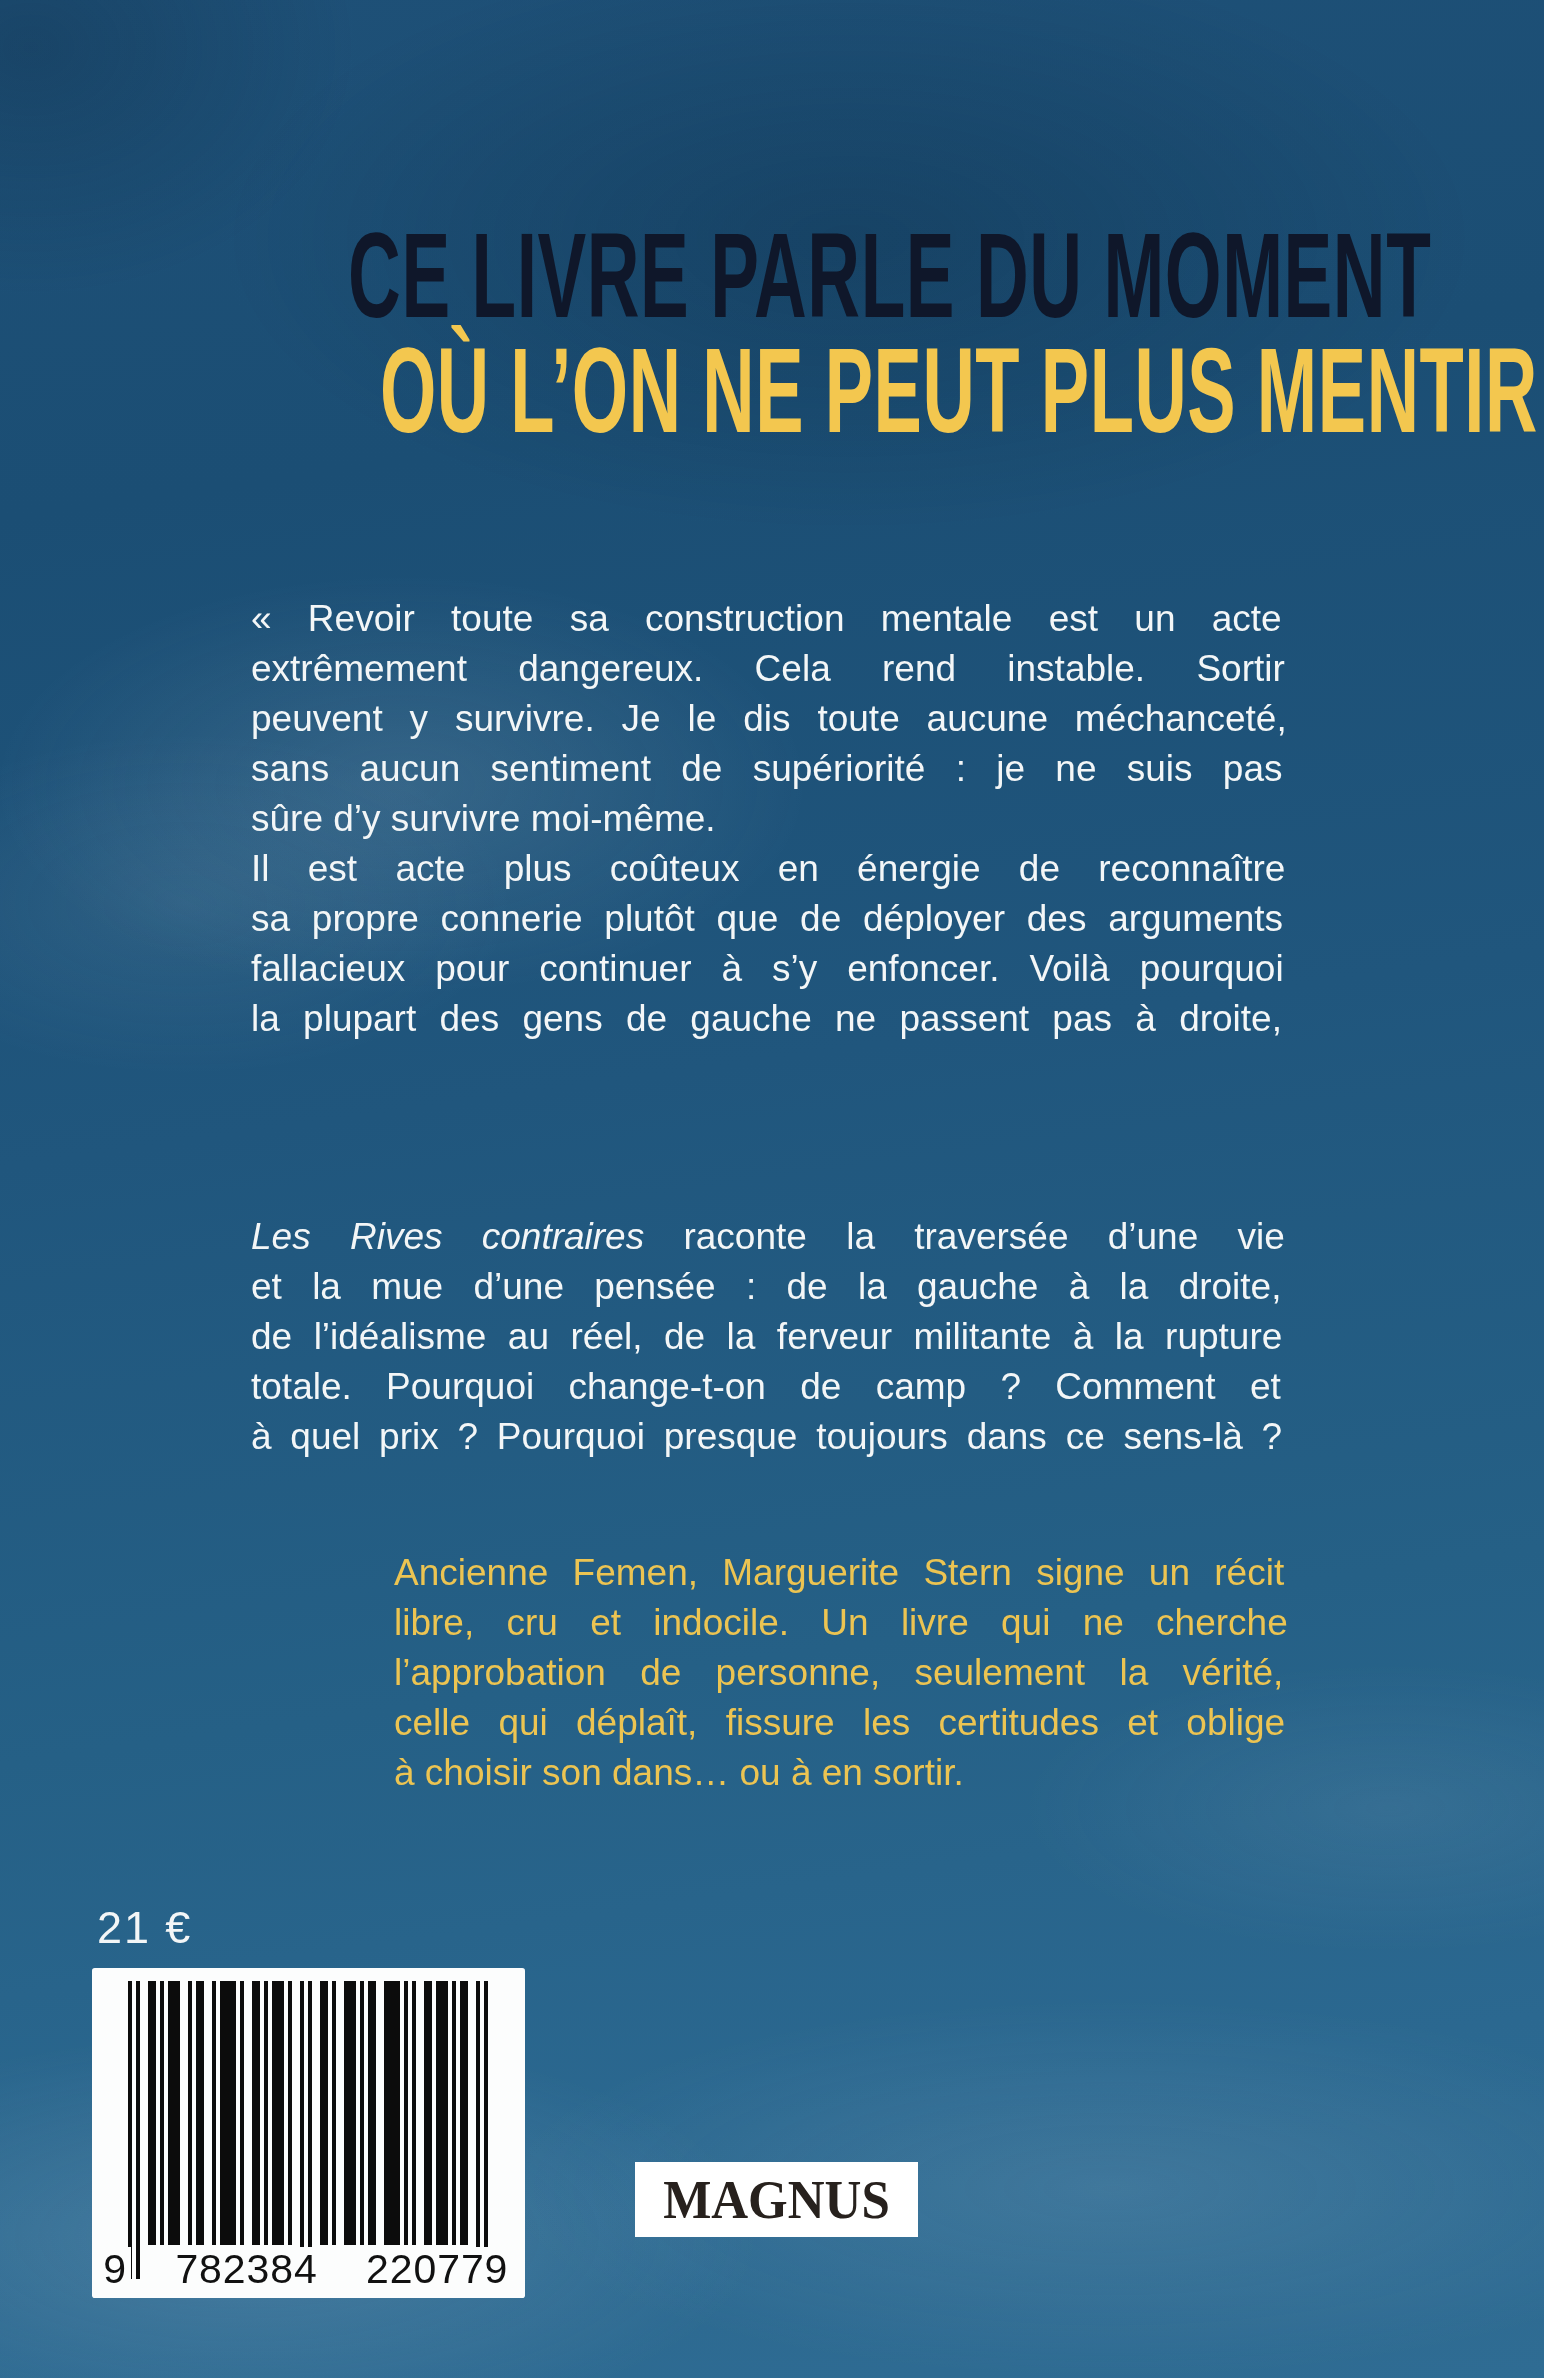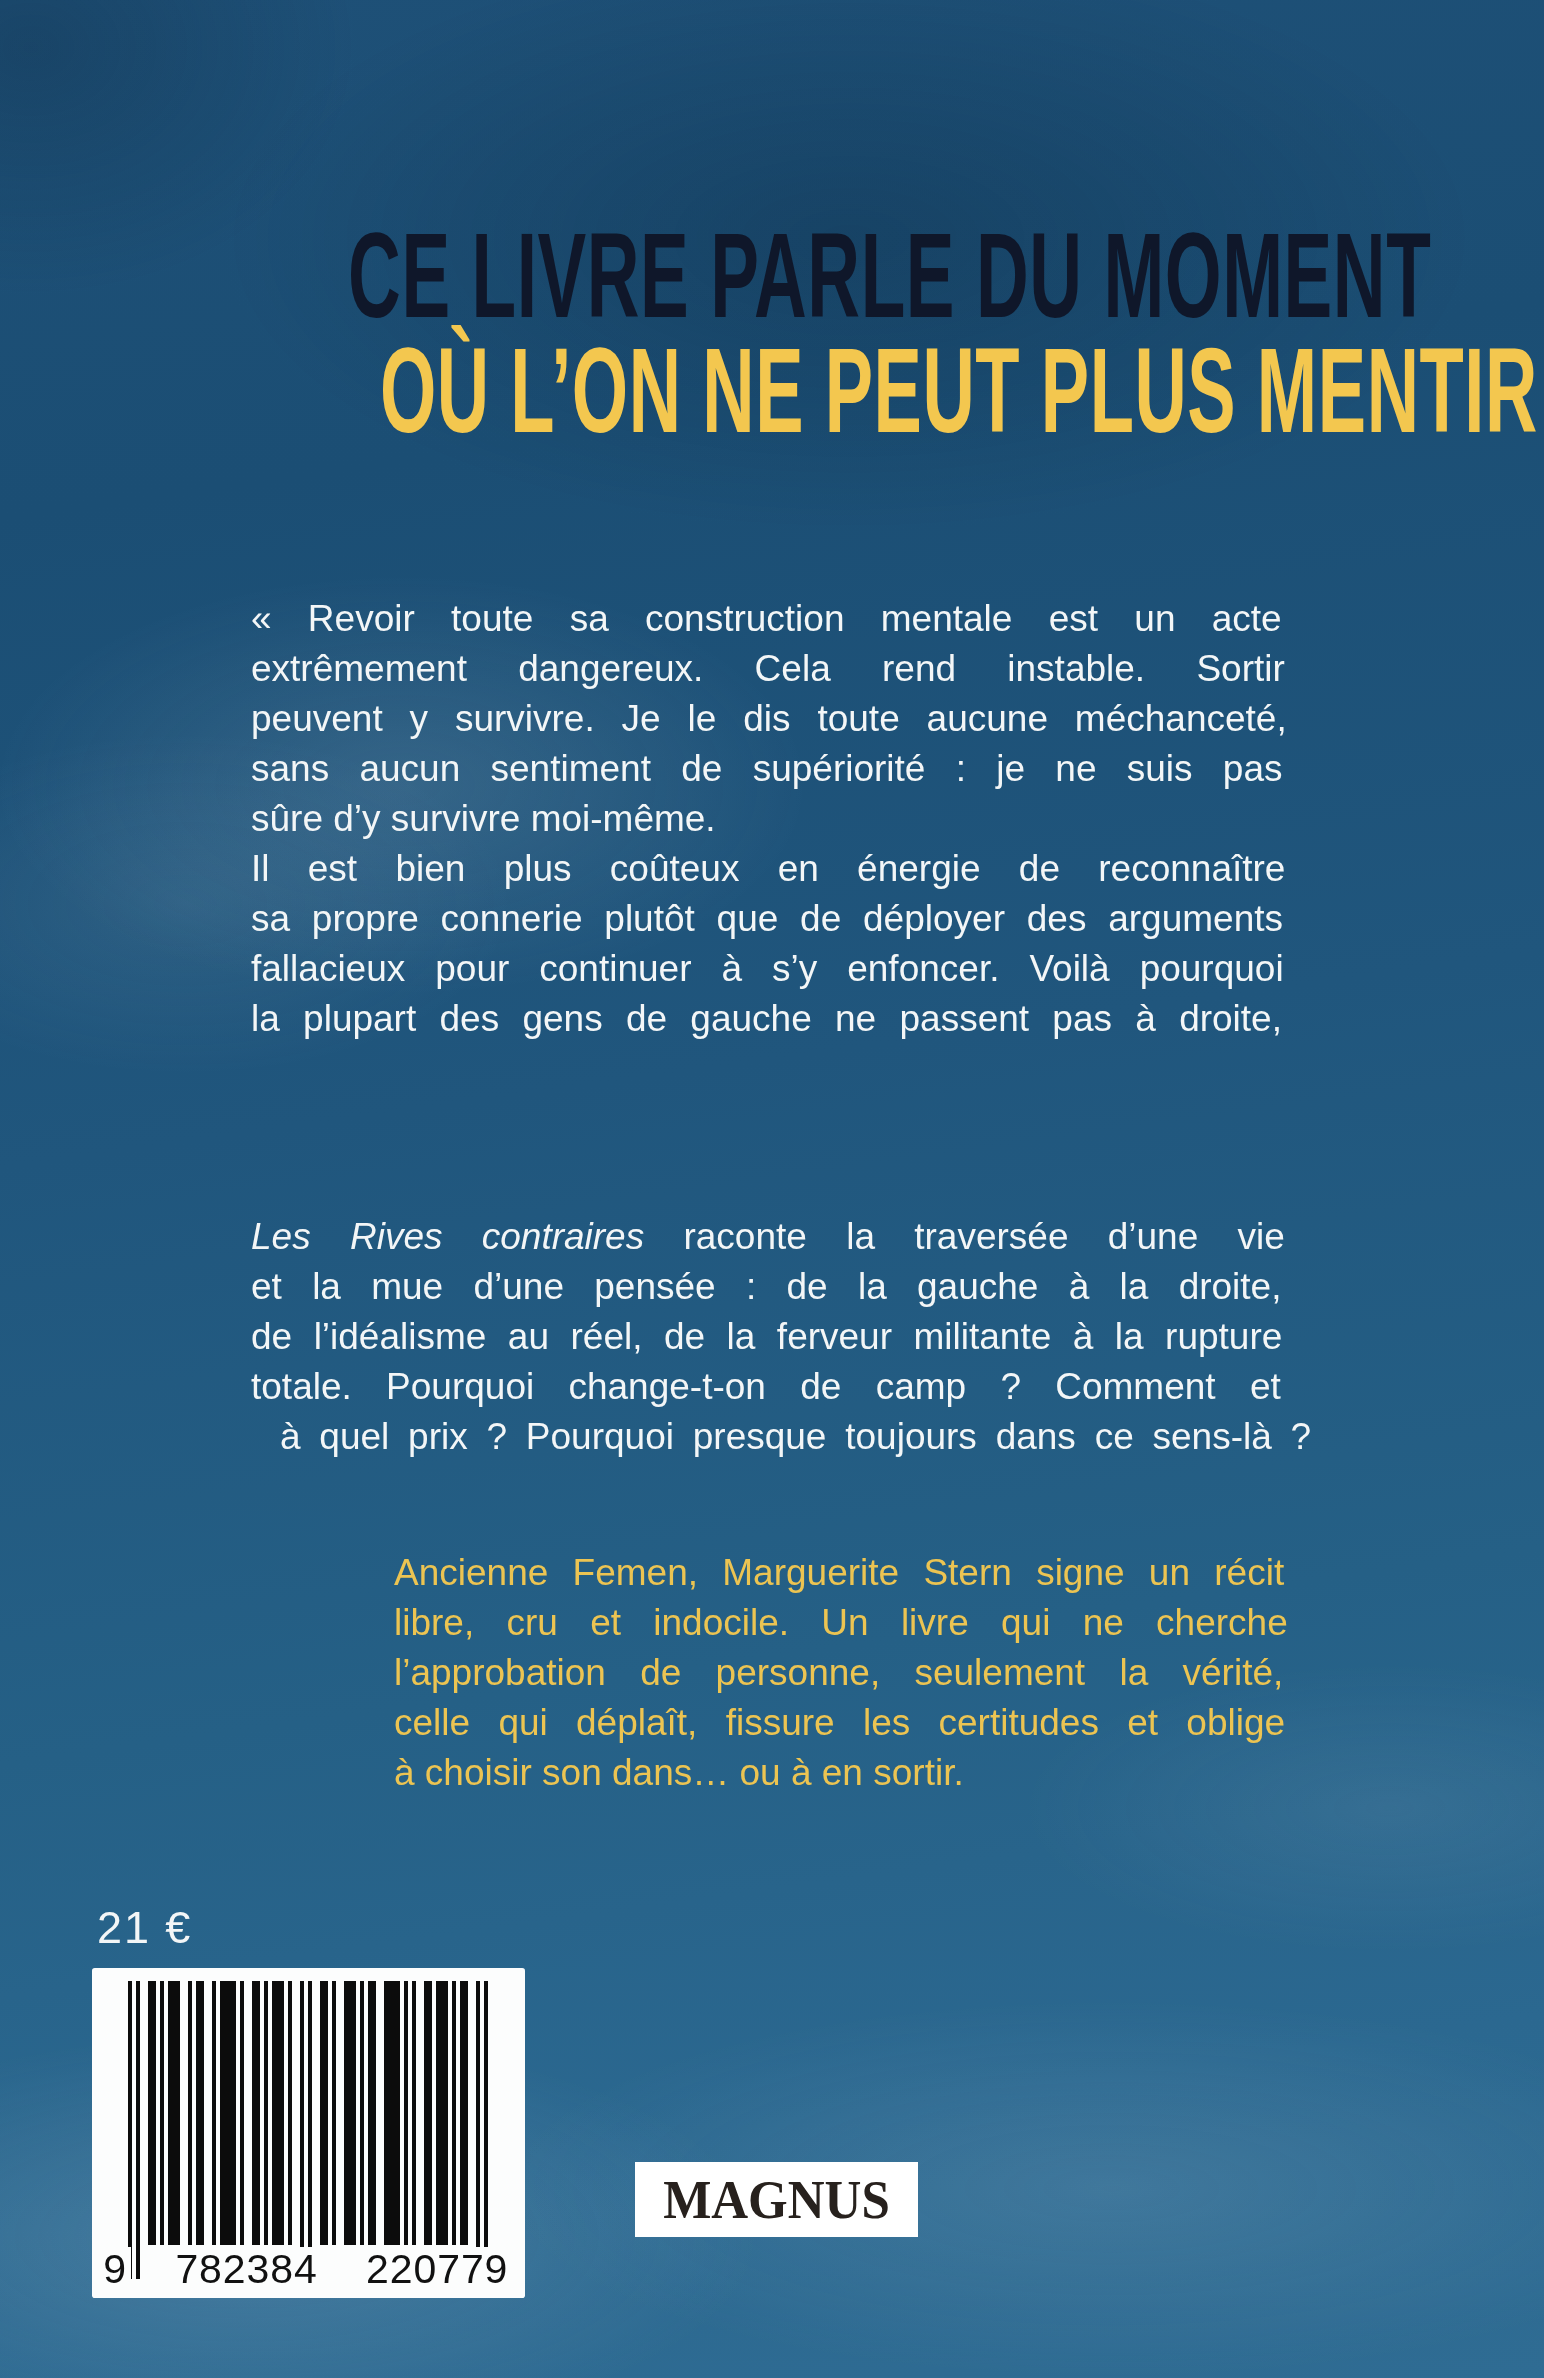--- a/index.html
+++ b/index.html
@@ -68,34 +68,34 @@
 <div class="abs title-line" id="title2" style="color:#F3C74F;">
   <span class="measure" style="transform: scaleX(0.60381);">OÙ L’ON NE PEUT PLUS MENTIR</span>
 </div>
 
 <div class="abs para" id="quote" style="color:#F3F6F7;">
   <div class="bodyline fit"><span class="measure" style="word-spacing: 26px;">« Revoir toute sa construction mentale est un acte</span></div>
   <div class="bodyline fit"><span class="measure" style="word-spacing: 41px;">extrêmement dangereux. Cela rend instable. Sortir</span></div>
   <div class="bodyline fit"><span class="measure" style="word-spacing: 16.6px;">peuvent y survivre. Je le dis toute aucune méchanceté,</span></div>
   <div class="bodyline fit"><span class="measure" style="word-spacing: 20px;">sans aucun sentiment de supériorité : je ne suis pas</span></div>
   <div class="bodyline"><span class="measure">sûre d’y survivre moi-même.</span></div>
-  <div class="bodyline fit"><span class="measure" style="word-spacing: 28px;">Il est bien plus coûteux en énergie de reconnaître</span></div>
+  <div class="bodyline fit"><span class="measure" style="word-spacing: 28px;">Il est acte plus coûteux en énergie de reconnaître</span></div>
   <div class="bodyline fit"><span class="measure" style="word-spacing: 11.5px;">sa propre connerie plutôt que de déployer des arguments</span></div>
   <div class="bodyline fit"><span class="measure" style="word-spacing: 19.7px;">fallacieux pour continuer à s’y enfoncer. Voilà pourquoi</span></div>
   <div class="bodyline fit"><span class="measure" style="word-spacing: 13px;">la plupart des gens de gauche ne passent pas à droite,</span></div>
 </div>
 
 <div class="abs para" id="synopsis" style="color:#F3F6F7;">
   <div class="bodyline fit">
     <span class="measure" style="word-spacing: 29px;"><span class="it">Les Rives contraires</span><span> raconte la traversée d’une vie</span></span>
   </div>
   <div class="bodyline fit"><span class="measure" style="word-spacing: 20px;">et la mue d’une pensée : de la gauche à la droite,</span></div>
   <div class="bodyline fit"><span class="measure" style="word-spacing: 11.2px;">de l’idéalisme au réel, de la ferveur militante à la rupture</span></div>
   <div class="bodyline fit"><span class="measure" style="word-spacing: 24px;">totale. Pourquoi change-t-on de camp ? Comment et</span></div>
-  <div class="bodyline fit"><span class="measure" style="word-spacing: 8.5px; margin-left: 29px;">à quel prix ? Pourquoi presque toujours dans ce sens-là ?</span></div>
+  <div class="bodyline fit"><span class="measure" style="word-spacing: 8.5px;">à quel prix ? Pourquoi presque toujours dans ce sens-là ?</span></div>
 </div>
 
 <div class="abs para" id="pitch" style="color:#ECC452;">
   <div class="bodyline fit"><span class="measure" style="word-spacing: 14px;">Ancienne Femen, Marguerite Stern signe un récit</span></div>
   <div class="bodyline fit"><span class="measure" style="word-spacing: 22px;">libre, cru et indocile. Un livre qui ne cherche</span></div>
   <div class="bodyline fit"><span class="measure" style="word-spacing: 24px;">l’approbation de personne, seulement la vérité,</span></div>
   <div class="bodyline fit"><span class="measure" style="word-spacing: 18px;">celle qui déplaît, fissure les certitudes et oblige</span></div>
   <div class="bodyline"><span class="measure">à choisir son dans… ou à en sortir.</span></div>
 </div>
 

